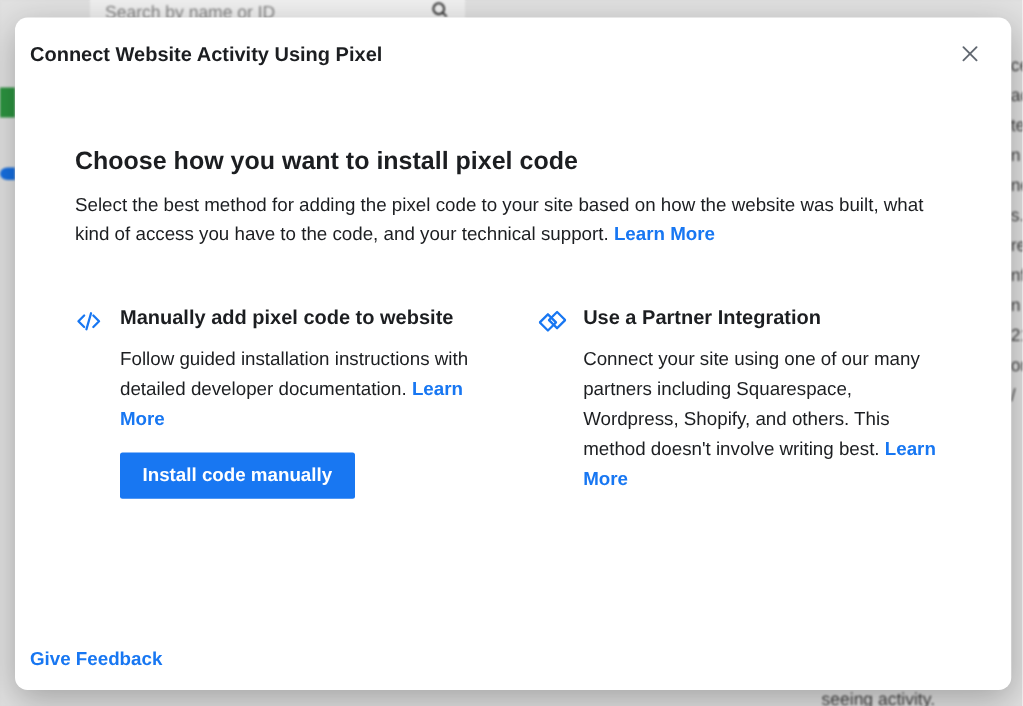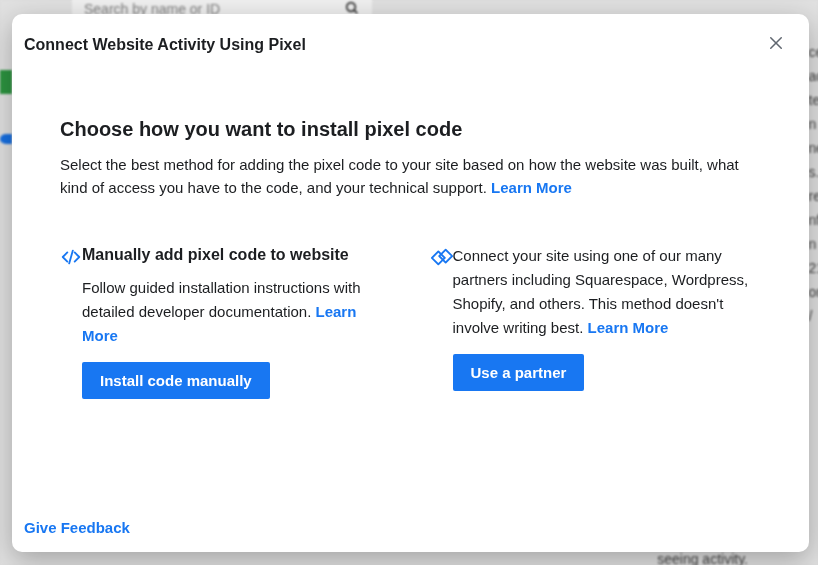--- a/index.html
+++ b/index.html
@@ -105,20 +105,21 @@
       cursor: pointer;
     }
     .options {
       display: flex;
       gap: 40px;
       margin-top: 44px;
     }
     .option {
       flex: 1;
       display: flex;
+      gap: 14px;
       align-items: flex-start;
     }
     .option-icon {
       flex-shrink: 0;
       width: 22px;
       height: 22px;
       margin-top: 2px;
       color: #1877f2;
     }
     .option-content { flex: 1; }
@@ -250,24 +251,24 @@
       </div>
 
       <div class="option">
         <div class="option-icon">
           <svg width="22" height="22" viewBox="0 0 24 24" fill="none" stroke="#1877f2" stroke-width="2" stroke-linejoin="round">
               <rect x="3" y="8" width="10" height="10" transform="rotate(45 8 13)"></rect>
               <rect x="11" y="6" width="10" height="10" transform="rotate(45 16 11)"></rect>
             </svg>
         </div>
         <div class="option-content">
+          <div class="option-title">Use a Partner Integration</div>
           <p class="option-desc">
             <span>Connect your site using one of our many partners including Squarespace, Wordpress, Shopify, and others. This method doesn't involve writing best. </span><span class="learn-more">Learn More</span>
           </p>
-          <button class="primary-btn">Use a partner</button>
         </div>
       </div>
 
     </div>
   </div>
 
   <div class="modal-footer">
     <span class="footer-link-left">Give Feedback</span>
   </div>
 </div>

